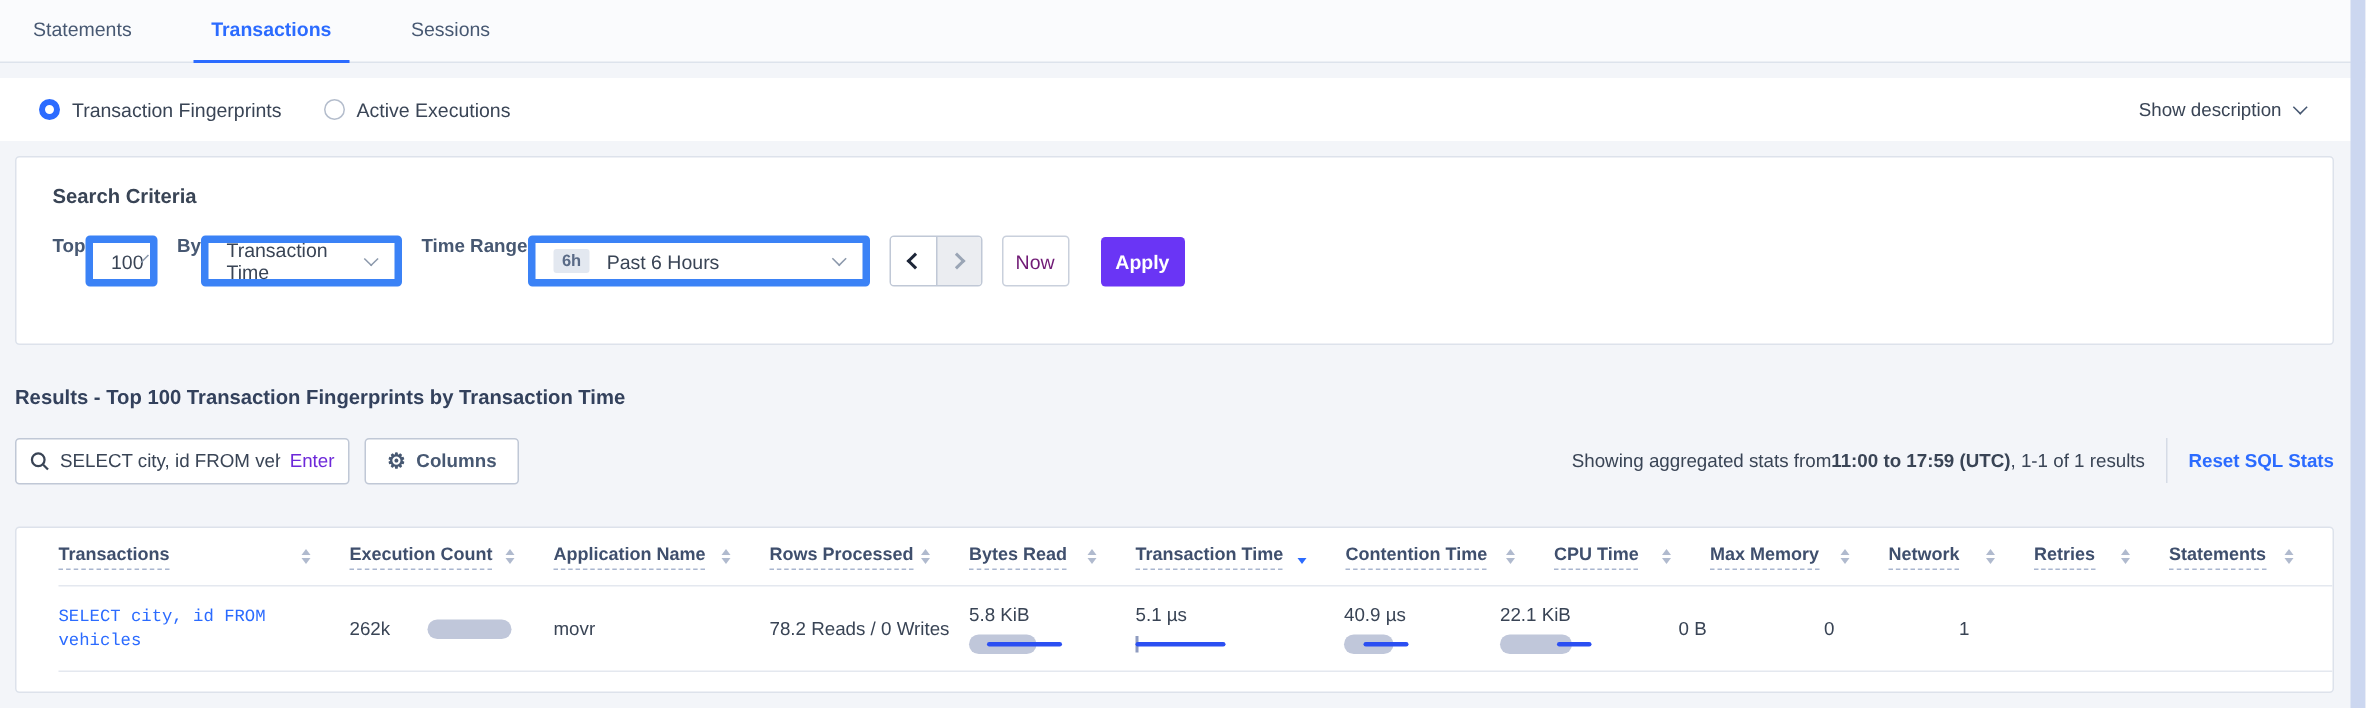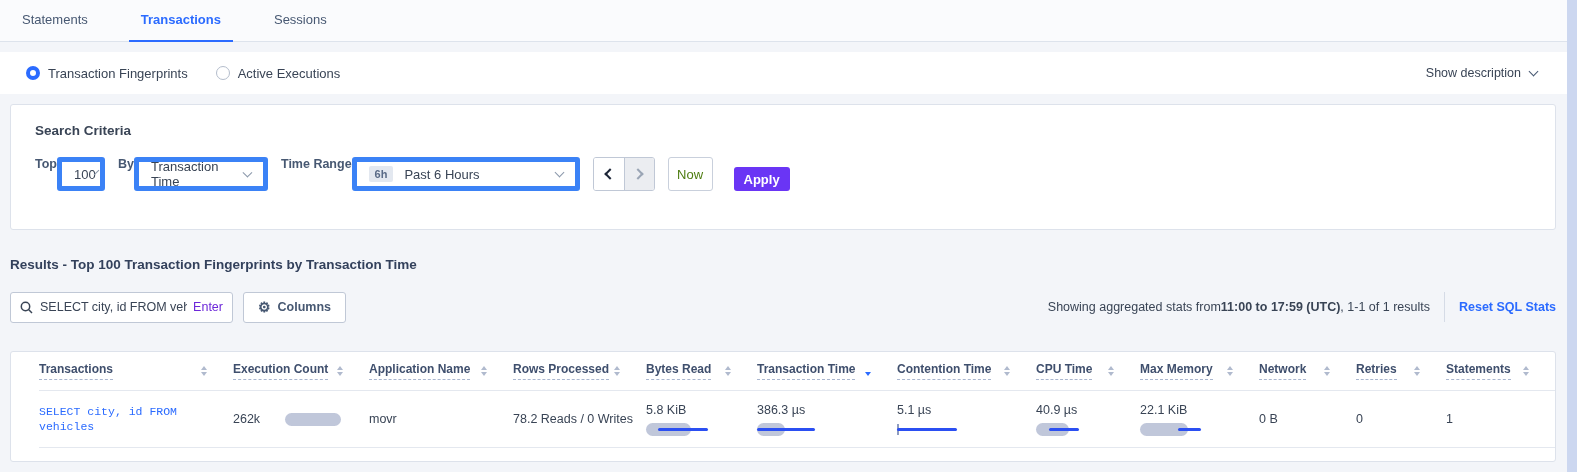--- a/index.html
+++ b/index.html
@@ -41,23 +41,23 @@
   .badge-6h { background:#e3e8f0; color:#5a6b87; font-size:11px; font-weight:bold; border-radius:2px;
               padding:2px 6px; margin-right:11px; }
   .arrow-group { display:flex; height:34px; border:1px solid #c0c8d6; border-radius:3px; overflow:hidden; margin-right:13px; }
   .arr-btn { width:30px; display:flex; align-items:center; justify-content:center; cursor:pointer; background:#fff; }
   .arr-btn.disabled { background:#ebedf1; cursor:default; border-left:1px solid #c0c8d6; }
   .chev-left { width:8px; height:8px; border-left:2.4px solid #1c2537; border-bottom:2.4px solid #1c2537;
                transform:rotate(45deg); margin-left:3px; }
   .chev-right { width:8px; height:8px; border-right:2px solid #9aa5b5; border-top:2px solid #9aa5b5;
                 transform:rotate(45deg); margin-right:3px; }
   .now-btn { height:34px; width:45px; border:1px solid #c9d0dc; border-radius:3px; background:#fff;
-             color:#4d7c0f; font-size:13px; display:flex; align-items:center; justify-content:center;
+             color:#701a75; font-size:13px; display:flex; align-items:center; justify-content:center;
              margin-right:21px; cursor:pointer; }
-  .apply-btn { height:24px; width:56px; border:none; border-radius:3px; background:#6a35f5; color:#fff;
+  .apply-btn { height:33px; width:56px; border:none; border-radius:3px; background:#6a35f5; color:#fff;
                font-size:13px; font-weight:bold; display:flex; align-items:center; justify-content:center; cursor:pointer;text-align:right; }
 
   
   .results-title { position:absolute; top:257px; left:10px; font-size:13.5px; font-weight:bold; color:#33415c; }
   .filter-row { position:absolute; top:291px; left:10px; right:21px; height:32px; display:flex; align-items:center; }
   .search-box { width:223px; height:31px; border:1px solid #c0c8d6; border-radius:3px; background:#fff;
                 display:flex; align-items:center; padding:0 9px; margin-right:10px; }
   .search-box input { border:none; outline:none; flex:1; min-width:0; font-size:12.5px; color:#394455;
                       font-family:"Liberation Sans", sans-serif; background:transparent; }
   .enter-lbl { color:#6d28d9; font-size:12.5px; margin-left:6px; cursor:pointer; }
@@ -284,28 +284,20 @@
     <div class="td c3">movr</div>
     <div class="td c4">78.2 Reads / 0 Writes</div>
     <div class="td c5 metric-cell">
       <div class="val">5.8 KiB</div>
       <div class="mini-bar" style="width: 62px;">
         <div class="bar-gray" style="width: 45px;"></div>
 
         <div class="bar-blue" style="left: 12px; width: 50px;"></div>
       </div>
     </div>
-    <div class="td c6 metric-cell">
-      <div class="val">386.3 µs</div>
-      <div class="mini-bar" style="width: 58px;">
-        <div class="bar-gray" style="width: 28px;"></div>
-
-        <div class="bar-blue" style="left: 0px; width: 58px;"></div>
-      </div>
-    </div>
     <div class="td c7 metric-cell">
       <div class="val">5.1 µs</div>
       <div class="mini-bar" style="width: 60px;">
 
         <div class="bar-tick"></div>
         <div class="bar-blue" style="left: 0px; width: 60px;"></div>
       </div>
     </div>
     <div class="td c8 metric-cell">
       <div class="val">40.9 µs</div>

